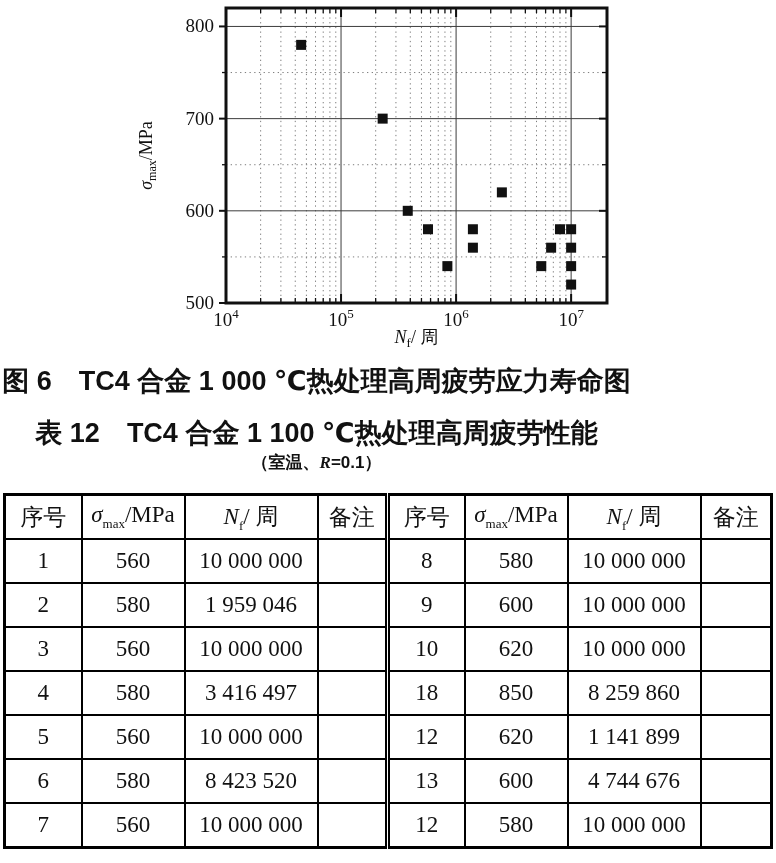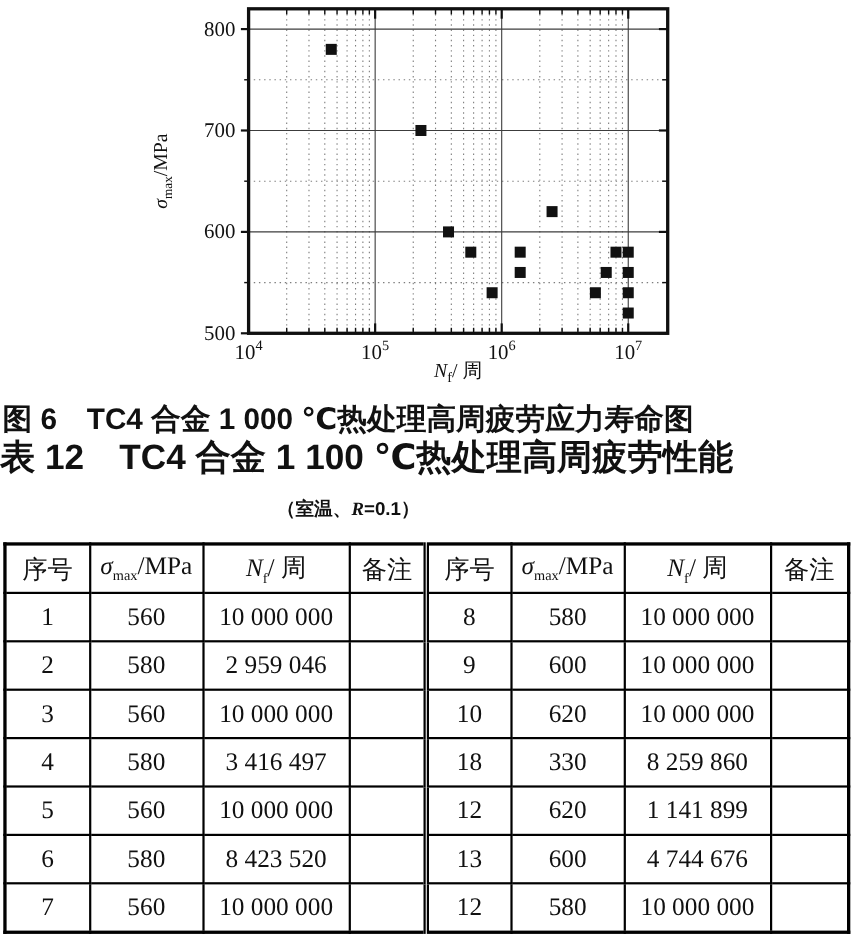--- a/index.html
+++ b/index.html
@@ -8,21 +8,21 @@
     font-family:"Liberation Serif","DejaVu Serif",serif;color:#111;
     overflow:hidden;
   }
   #chart-wrap{position:absolute;left:0;top:0;width:776px;height:350px;}
   .caption{
     position:absolute;left:0;width:633px;text-align:center;
     font-family:"Liberation Sans","DejaVu Sans",sans-serif;
     font-weight:700;color:#111;white-space:nowrap;
   }
   #figure-caption{top:363px;font-size:27px;}
-  #table-caption{top:394px;font-size:32px;}
+  #table-caption{top:415px;font-size:27px;}
   #sub-caption{top:451px;font-size:17px;}
   #sub-caption .rsym{font-family:"Liberation Serif","DejaVu Serif",serif;font-style:italic;}
   #fatigue-table{
     position:absolute;left:3px;top:493px;width:770px;
     border-collapse:collapse;table-layout:fixed;
     border:3px solid #000;
   }
   #fatigue-table th,#fatigue-table td{
     border:2px solid #000;text-align:center;vertical-align:middle;
     padding:0;height:42px;font-size:23px;font-weight:400;color:#111;
@@ -215,21 +215,21 @@
         <td>10 000 000</td>
         <td></td>
         <td class="dbl">8</td>
         <td>580</td>
         <td>10 000 000</td>
         <td></td>
       </tr>
       <tr>
         <td>2</td>
         <td>580</td>
-        <td>2 959 046</td>
+        <td>1 959 046</td>
         <td></td>
         <td class="dbl">9</td>
         <td>600</td>
         <td>10 000 000</td>
         <td></td>
       </tr>
       <tr>
         <td>3</td>
         <td>560</td>
         <td>10 000 000</td>
@@ -238,21 +238,21 @@
         <td>620</td>
         <td>10 000 000</td>
         <td></td>
       </tr>
       <tr>
         <td>4</td>
         <td>580</td>
         <td>3 416 497</td>
         <td></td>
         <td class="dbl">18</td>
-        <td>330</td>
+        <td>850</td>
         <td>8 259 860</td>
         <td></td>
       </tr>
       <tr>
         <td>5</td>
         <td>560</td>
         <td>10 000 000</td>
         <td></td>
         <td class="dbl">12</td>
         <td>620</td>

